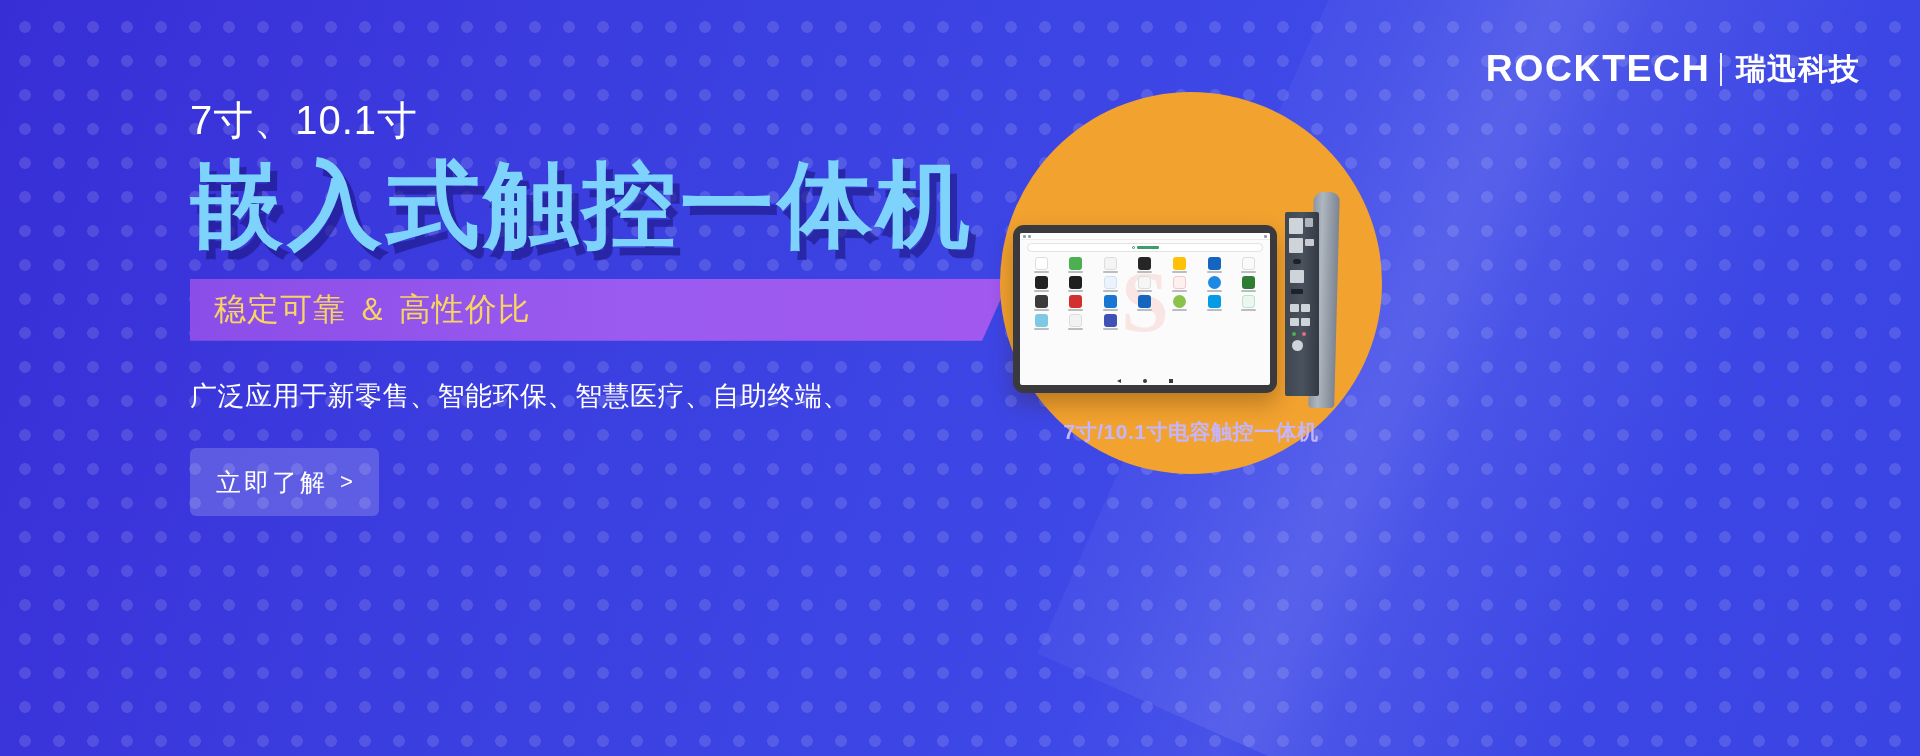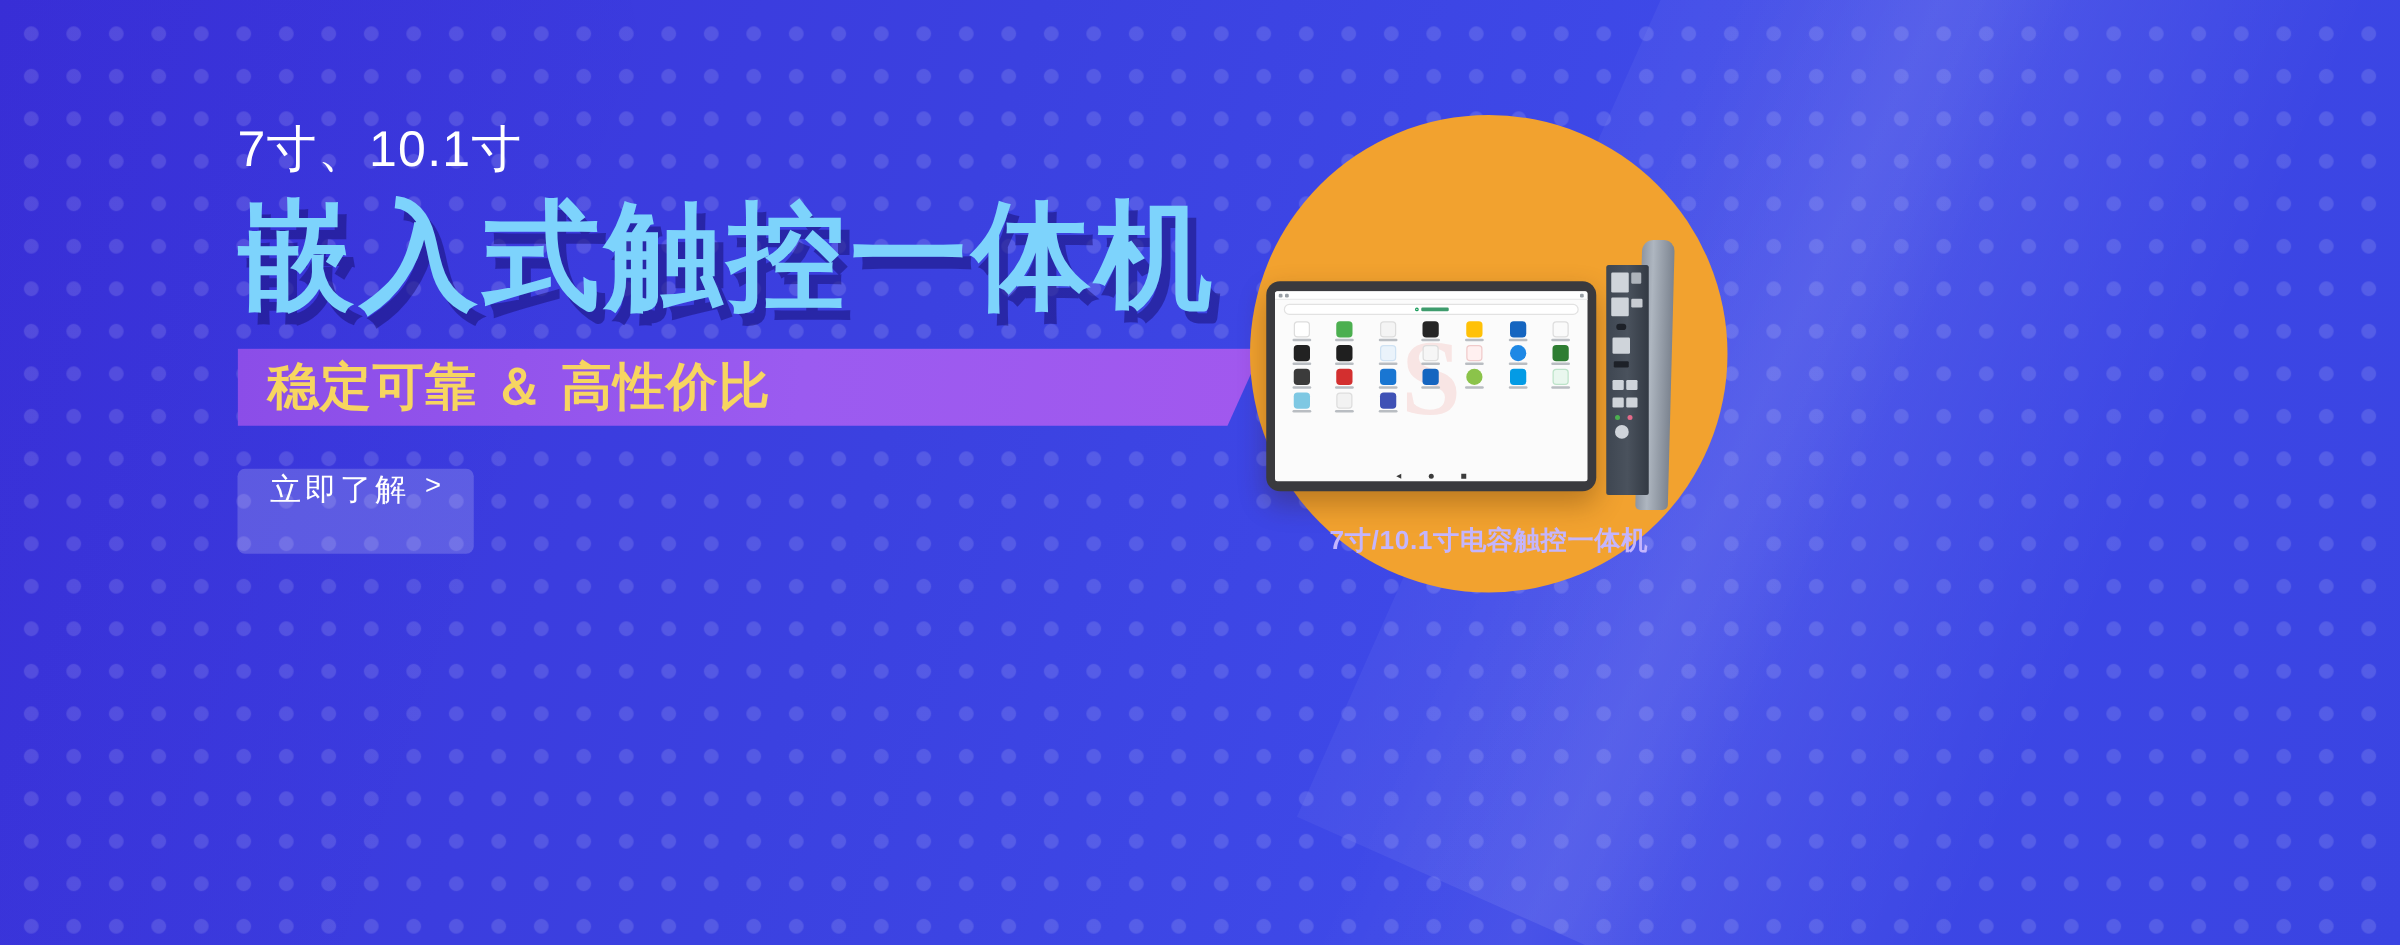--- a/index.html
+++ b/index.html
@@ -105,35 +105,35 @@
     display:inline-block;
     height:62px;
     padding:0 64px 0 24px;
     margin-bottom:34px;
     background:linear-gradient(95deg,#8B4DE8 0%,#9B5BF0 55%,#A158EE 100%);
     clip-path:polygon(0 0, 100% 0, calc(100% - 28px) 100%, 0 100%);
     display:flex; align-items:center;
   }
   .tag-text{
     color:#F7D560;
-    font-size:41px;
-    font-weight:bold;
+    font-size:32px;
+    font-weight:normal;
     letter-spacing:1px;
     white-space:nowrap;
   }
   .body{
     color:#fff;
     font-size:27px;
     line-height:1.62;
     letter-spacing:.5px;
     margin-bottom:30px;
   }
   .cta{
     display:inline-flex;
-    align-items:flex-start;
+    align-items:center;
     gap:12px;
     height:68px;
     padding:0 26px;
     border-radius:6px;
     background:rgba(255,255,255,.18);
     color:#fff;
     font-size:25px;
     letter-spacing:3px;
     cursor:pointer;
   }
@@ -269,30 +269,36 @@
 <body>
 
 <div id="banner">
 
   <div class="bg-base"></div>
   <div class="bg-corner-dark"></div>
   <div class="bg-dots"></div>
   <div class="bg-stripe"></div>
   <div class="bg-stripe2"></div>
 
+  <div class="logo">
+    <span class="logo-en">ROCKTECH</span>
+    <span class="logo-div"></span>
+    <span class="logo-cn">瑞迅科技</span>
+  </div>
 
   <div class="copy">
     <div class="eyebrow">7寸、10.1寸</div>
     <div class="headline">嵌入式触控一体机</div>
 
     <div class="tag">
       <span class="tag-text">稳定可靠 ＆ 高性价比</span>
     </div>
 
     <div class="body">
+      <div>广泛应用于新零售、智能环保、智慧医疗、自助终端、</div>
     </div>
 
     <div class="cta">
       <span>立即了解</span>
       <span class="cta-arrow">&gt;</span>
     </div>
   </div>
 
   <div class="circle"></div>
 

